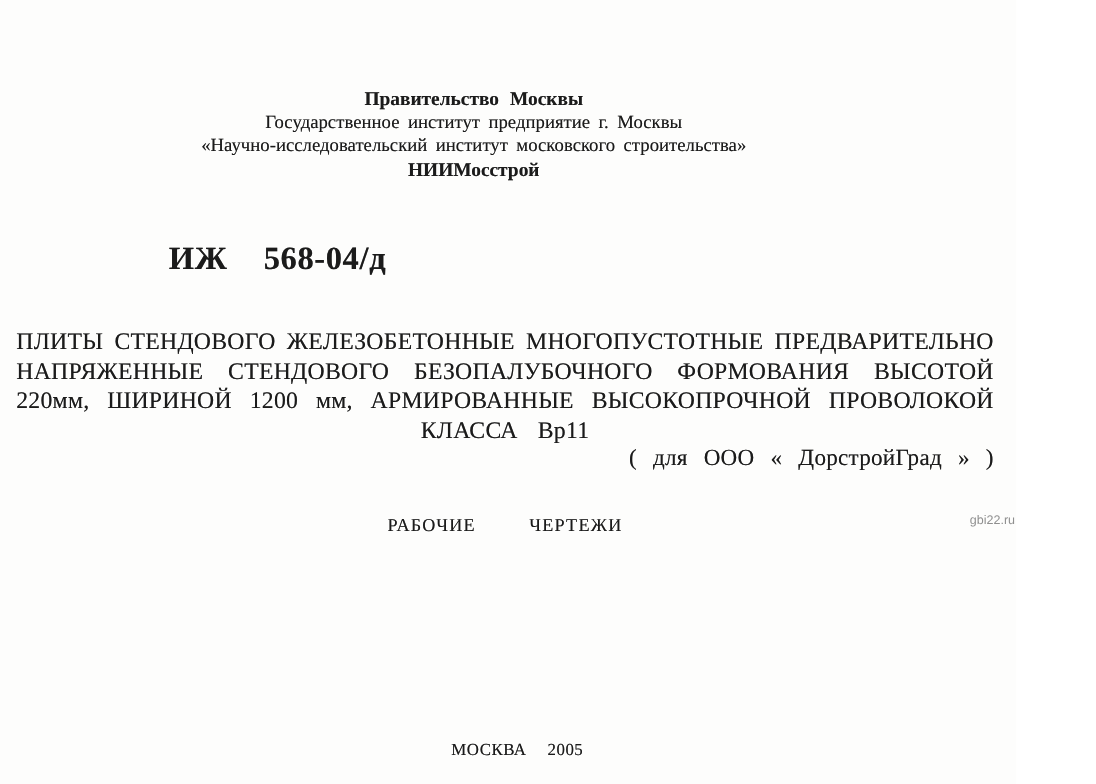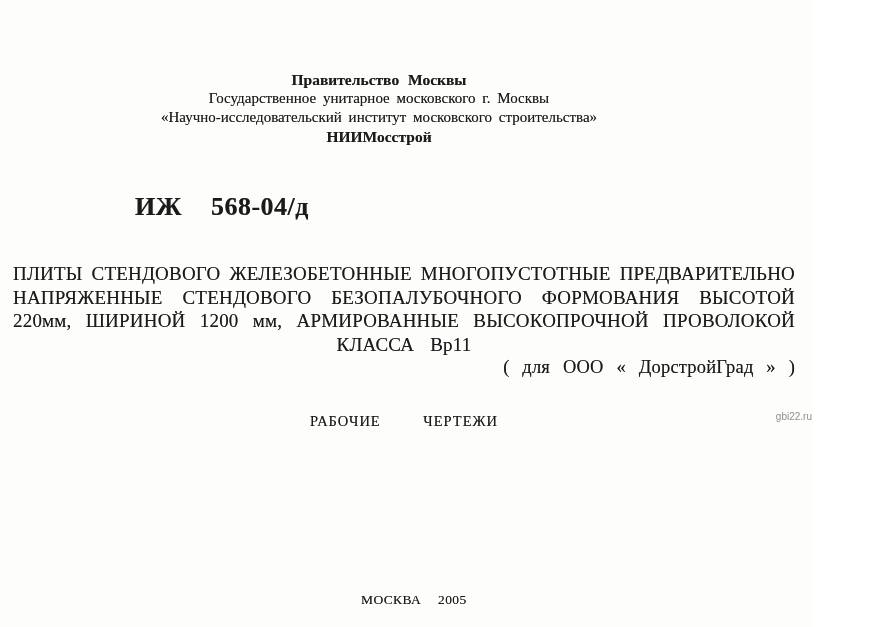--- a/index.html
+++ b/index.html
@@ -111,21 +111,21 @@
     margin-top: 48px;
   }
 </style>
 </head>
 <body>
 
 <div class="page">
 
   <div class="org-header">
     <div class="org-line-bold txt">Правительство Москвы</div>
-    <div class="org-line txt">Государственное унитарное московского г. Москвы</div>
+    <div class="org-line txt">Государственное институт предприятие г. Москвы</div>
     <div class="org-line txt">«Научно-исследовательский институт московского строительства»</div>
     <div class="org-line-bold txt">НИИМосстрой</div>
   </div>
 
   <div class="doc-number txt">ИЖ 568-04/д</div>
 
   <div class="title-block">
     <div class="title-line-just txt">ПЛИТЫ СТЕНДОВОГО ЖЕЛЕЗОБЕТОННЫЕ МНОГОПУСТОТНЫЕ ПРЕДВАРИТЕЛЬНО</div>
     <div class="title-line-just txt">НАПРЯЖЕННЫЕ СТЕНДОВОГО БЕЗОПАЛУБОЧНОГО ФОРМОВАНИЯ ВЫСОТОЙ</div>
     <div class="title-line-just txt">220мм, ШИРИНОЙ 1200 мм, АРМИРОВАННЫЕ ВЫСОКОПРОЧНОЙ ПРОВОЛОКОЙ</div>

